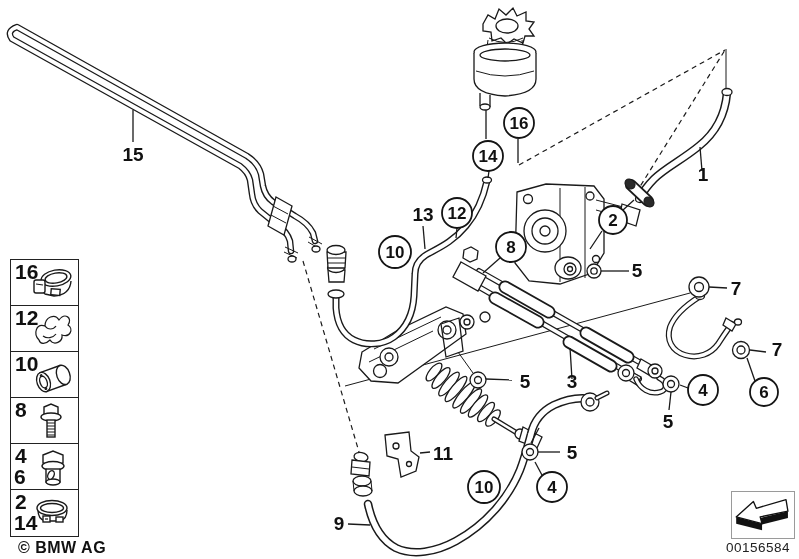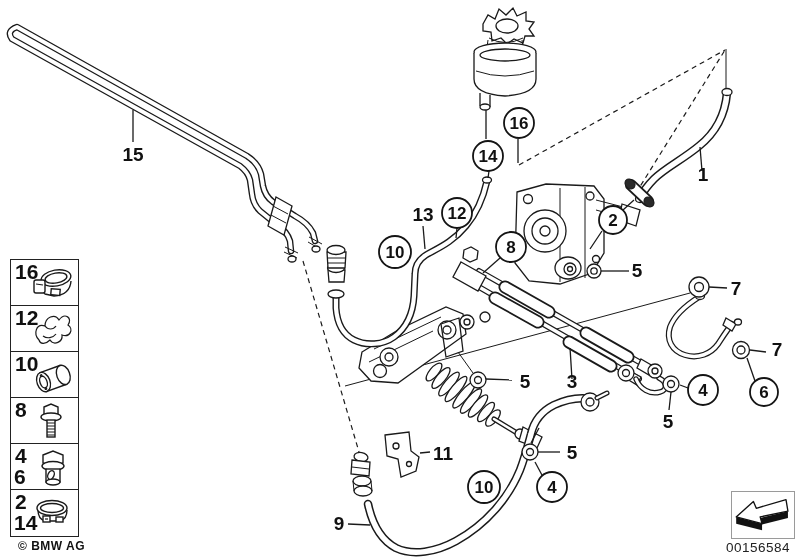--- a/index.html
+++ b/index.html
@@ -21,21 +21,21 @@
   
   .sidebar{position:absolute;left:10px;top:259px;width:69px;height:278px;}
   .legend-box{position:absolute;left:0;width:69px;border:1.5px solid #222;
               box-sizing:border-box;background:#fff;}
   .legend-box .num{position:absolute;left:4px;top:1px;font-weight:bold;font-size:21px;color:#111;line-height:1;}
   .legend-box .num2{position:absolute;left:3px;top:22px;font-weight:bold;font-size:21px;color:#111;line-height:1;}
   .legend-box svg{position:absolute;right:2px;top:3px;}
   .licon .p{fill:#fff;stroke:#1a1a1a;stroke-width:1.4;}
   .licon .s{fill:none;stroke:#1a1a1a;stroke-width:1.2;}
   
-  .copyright{position:absolute;left:18px;top:539px;font-size:12px;font-weight:600;color:#111;letter-spacing:0.5px;}
+  .copyright{position:absolute;left:18px;top:539px;font-size:16px;font-weight:600;color:#111;letter-spacing:0.5px;}
   .navbox{position:absolute;left:731px;top:491px;width:64px;height:48px;border:1px solid #9a9a9a;
           background:#fff;box-sizing:border-box;}
   .drawnum{position:absolute;left:718px;top:540px;width:80px;text-align:center;
            font-size:13.5px;color:#222;letter-spacing:0.5px;}
 </style>
 </head>
 <body>
 
 <div class="stage">
 

